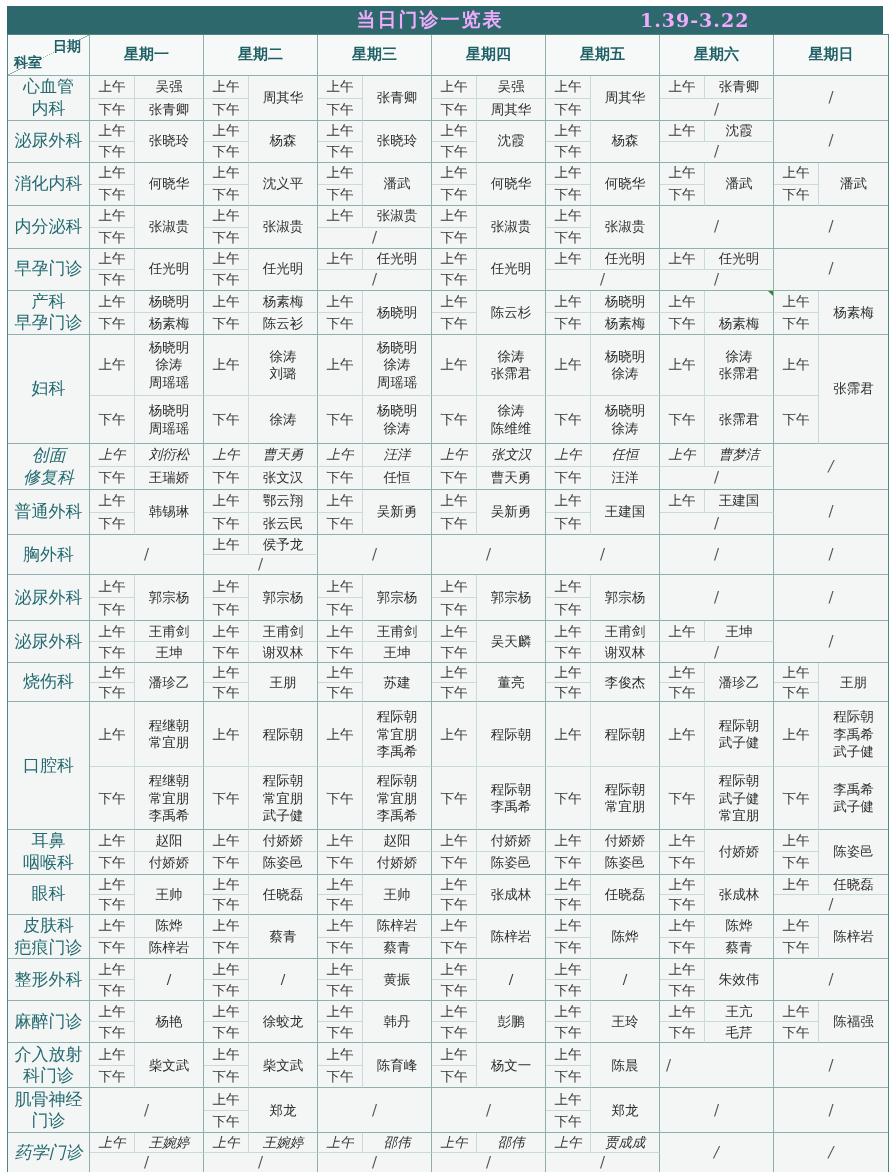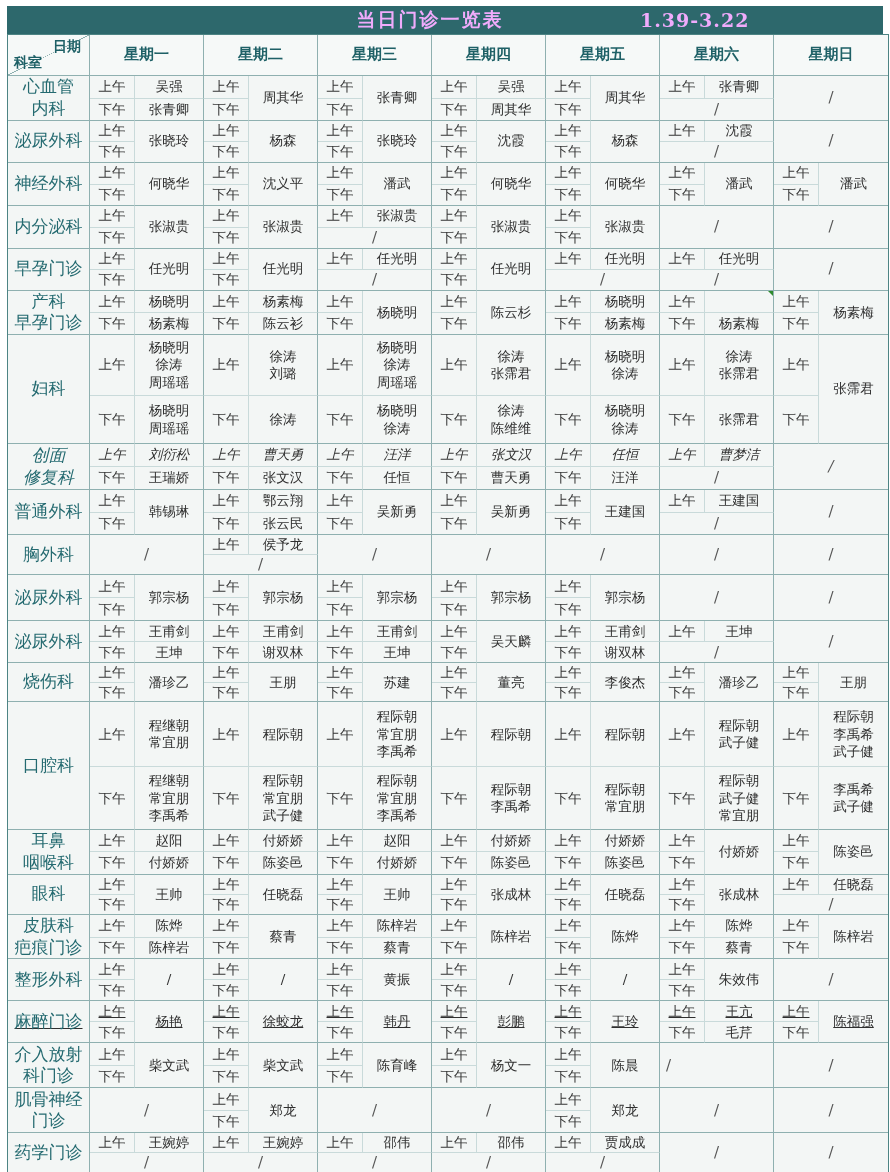--- a/index.html
+++ b/index.html
@@ -117,21 +117,21 @@
         </tr>
         <tr style="height: 21px;">
           <td class="t">下午</td>
           <td class="t">下午</td>
           <td class="t">下午</td>
           <td class="t">下午</td>
           <td class="t">下午</td>
           <td class="slash-cell" colspan="2">/</td>
         </tr>
         <tr style="height: 22px;">
-          <td class="dept" rowspan="2">神经外科</td>
+          <td class="dept" rowspan="2">消化内科</td>
           <td class="t mid">上午</td>
           <td class="name" rowspan="2">何晓华</td>
           <td class="t mid">上午</td>
           <td class="name" rowspan="2">沈义平</td>
           <td class="t mid">上午</td>
           <td class="name" rowspan="2">潘武</td>
           <td class="t mid">上午</td>
           <td class="name" rowspan="2">何晓华</td>
           <td class="t mid">上午</td>
           <td class="name" rowspan="2">何晓华</td>
@@ -537,21 +537,21 @@
           <td class="slash-cell last" colspan="2" rowspan="2">/</td>
         </tr>
         <tr style="height: 21px;">
           <td class="t">下午</td>
           <td class="t">下午</td>
           <td class="t">下午</td>
           <td class="t">下午</td>
           <td class="t">下午</td>
           <td class="t">下午</td>
         </tr>
-        <tr style="height: 21px; text-decoration: underline;">
+        <tr style="height: 21px;">
           <td class="dept" rowspan="2">麻醉门诊</td>
           <td class="t mid">上午</td>
           <td class="name" rowspan="2">杨艳</td>
           <td class="t mid">上午</td>
           <td class="name" rowspan="2">徐蛟龙</td>
           <td class="t mid">上午</td>
           <td class="name" rowspan="2">韩丹</td>
           <td class="t mid">上午</td>
           <td class="name" rowspan="2">彭鹏</td>
           <td class="t mid">上午</td>
@@ -602,21 +602,21 @@
           <td class="slash-cell" colspan="2" rowspan="2">/</td>
           <td class="t mid">上午</td>
           <td class="name" rowspan="2">郑龙</td>
           <td class="slash-cell" colspan="2" rowspan="2">/</td>
           <td class="slash-cell last" colspan="2" rowspan="2">/</td>
         </tr>
         <tr style="height: 22px;">
           <td class="t">下午</td>
           <td class="t">下午</td>
         </tr>
-        <tr style="height: 20px;">
+        <tr style="height: 20px; font-style: italic;">
           <td class="dept" rowspan="2">药学门诊</td>
           <td class="t mid">上午</td>
           <td class="name mid">王婉婷</td>
           <td class="t mid">上午</td>
           <td class="name mid">王婉婷</td>
           <td class="t mid">上午</td>
           <td class="name mid">邵伟</td>
           <td class="t mid">上午</td>
           <td class="name mid">邵伟</td>
           <td class="t mid">上午</td>

